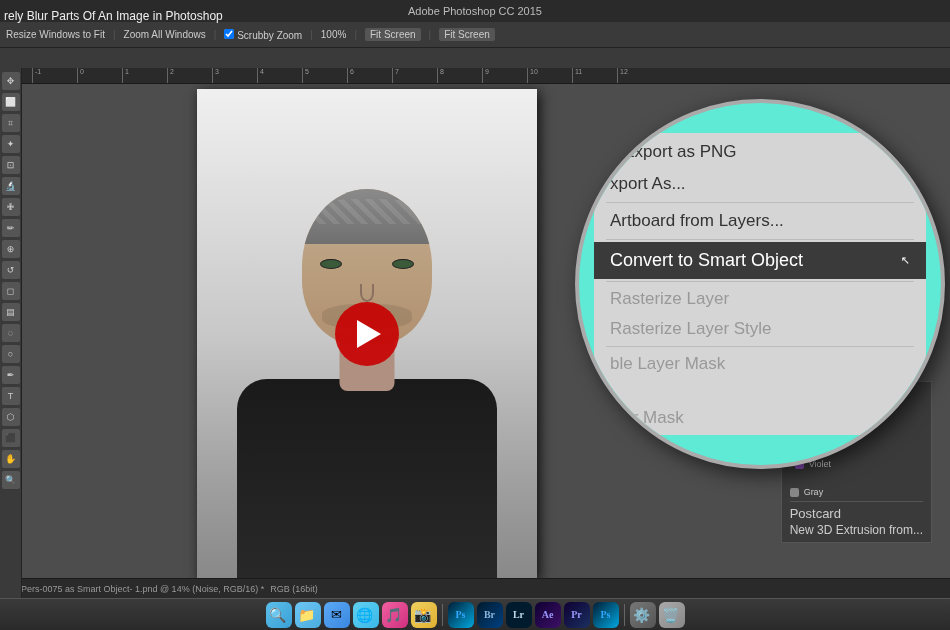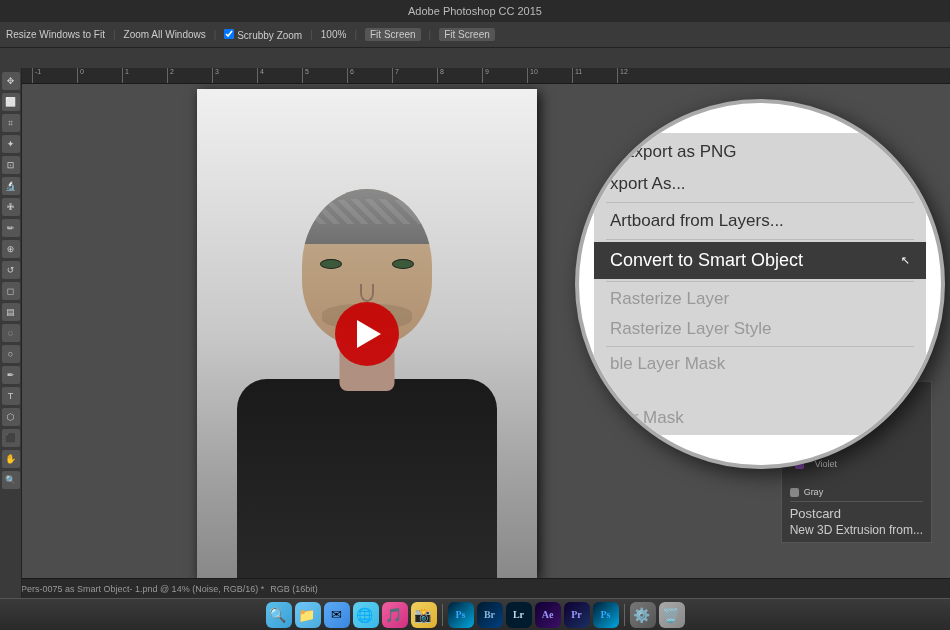--- a/index.html
+++ b/index.html
@@ -396,21 +396,21 @@
 
             <div style="position:absolute;top:95px;left:50%;transform:translateX(-50%);width:14px;height:18px;border:2px solid #8a7060;border-top:none;border-radius:0 0 50% 50%;"></div>
 
             <div style="position:absolute;bottom:15px;left:20px;right:20px;height:25px;background:rgba(100,80,60,0.2);border-radius:40%;"></div>
           </div>
         </div>
 
         <div id="play-button"></div>
       </div>
 
-      <div id="zoom-circle" style="position:absolute;right:5px;top:15px;width:370px;height:370px;border-radius:50%;background:#ffffff;border:4px solid #aaa;box-shadow:6px 6px 20px rgba(0,0,0,0.6);overflow:hidden;z-index:20;">
+      <div id="zoom-circle" style="position:absolute;right:5px;top:15px;width:370px;height:370px;border-radius:50%;background:#5eead4;border:4px solid #aaa;box-shadow:6px 6px 20px rgba(0,0,0,0.6);overflow:hidden;z-index:20;">
 
         <div id="menu-content" style="position:absolute;top:30px;left:15px;right:15px;bottom:30px;display:flex;flex-direction:column;justify-content:center;background:#d5d5d5;">
 
           <div class="menu-item" style="font-size:17px;padding:6px 16px;color:#333;font-family:-apple-system,Helvetica,Arial,sans-serif;">
             <span>k Export as PNG</span>
           </div>
           <div class="menu-item" style="font-size:17px;padding:6px 16px;color:#333;font-family:-apple-system,Helvetica,Arial,sans-serif;">
             <span>xport As...</span>
           </div>
           <div style="height:1px;background:#bbb;margin:2px 12px;"></div>
@@ -459,21 +459,21 @@
               <span class="color-label-text" style="color: rgb(204, 204, 204); font-size: 9px; font-style: italic;">Yellow</span>
             </div>
             <div class="color-label-item" style="display: flex; align-items: center; gap: 5px; padding: 1px 0px; cursor: pointer;">
               <div class="color-dot" style="background: rgb(80, 160, 80); width: 9px; height: 9px; border-radius: 2px;"></div>
               <span class="color-label-text" style="color: rgb(204, 204, 204); font-size: 9px;">Green</span>
             </div>
             <div class="color-label-item" style="display: flex; align-items: center; gap: 5px; padding: 1px 0px; cursor: pointer;">
               <div class="color-dot" style="background: rgb(80, 112, 224); width: 9px; height: 9px; border-radius: 2px;"></div>
               <span class="color-label-text" style="color: rgb(204, 204, 204); font-size: 9px;">Blue</span>
             </div>
-            <div class="color-label-item" style="display: flex; align-items: flex-end; gap: 11px; padding: 1px 5px; cursor: pointer;">
+            <div class="color-label-item" style="display: flex; align-items: flex-end; gap: 5px; padding: 1px 5px; cursor: pointer;">
               <div class="color-dot" style="background: rgb(144, 80, 192); width: 9px; height: 9px; border-radius: 2px;"></div>
               <span class="color-label-text" style="color: rgb(204, 204, 204); font-size: 9px;">Violet</span>
             </div>
             <div class="color-label-item" style="display: flex; align-items: center; gap: 5px; padding: 1px 0px; cursor: pointer; margin-top: 16px;">
               <div class="color-dot" style="background: rgb(136, 136, 136); width: 9px; height: 9px; border-radius: 2px;"></div>
               <span class="color-label-text" style="color: rgb(204, 204, 204); font-size: 9px;">Gray</span>
             </div>
           </div>
         <div style="height:1px;background:#555;margin:3px 0;"></div>
         <div style="color:#ccc;font-size:13px;padding:1px 0;cursor:pointer;">Postcard</div>
@@ -501,14 +501,17 @@
     <div class="dock-icon" style="background:linear-gradient(135deg,#001b2e,#004080);border-radius:6px;font-size:10px;font-weight:bold;color:#8ab4d8;font-family:serif;">Br</div>
     <div class="dock-icon" style="background:linear-gradient(135deg,#001b2e,#001b2e);border-radius:6px;font-size:10px;font-weight:bold;color:#c0d8f0;font-family:serif;">Lr</div>
     <div class="dock-icon" style="background:linear-gradient(135deg,#0f0033,#3d1066);border-radius:6px;font-size:10px;font-weight:bold;color:#9999ff;font-family:serif;">Ae</div>
     <div class="dock-icon" style="background:linear-gradient(135deg,#0f0033,#1a3060);border-radius:6px;font-size:10px;font-weight:bold;color:#9999ff;font-family:serif;">Pr</div>
     <div class="dock-icon" style="background:linear-gradient(135deg,#001e36,#00a8e0);border-radius:6px;font-size:10px;font-weight:bold;color:#31a8ff;font-family:serif;">Ps</div>
     <div style="width:1px;height:22px;background:#666;margin:0 2px;"></div>
     <div class="dock-icon" style="background:linear-gradient(135deg,#777,#555);border-radius:6px;font-size:14px;">⚙️</div>
     <div class="dock-icon" style="background:linear-gradient(135deg,#aaa,#888);border-radius:6px;font-size:14px;">🗑️</div>
   </div>
 
+  <div id="video-title" style="position:absolute;top:7px;left:0;color:#eee;font-size:12px;background:rgba(0,0,0,0.0);padding:2px 4px;z-index:200;">
+    <span>rely Blur Parts Of An Image in Photoshop</span>
+  </div>
 
 </div>
 
 </body></html>

